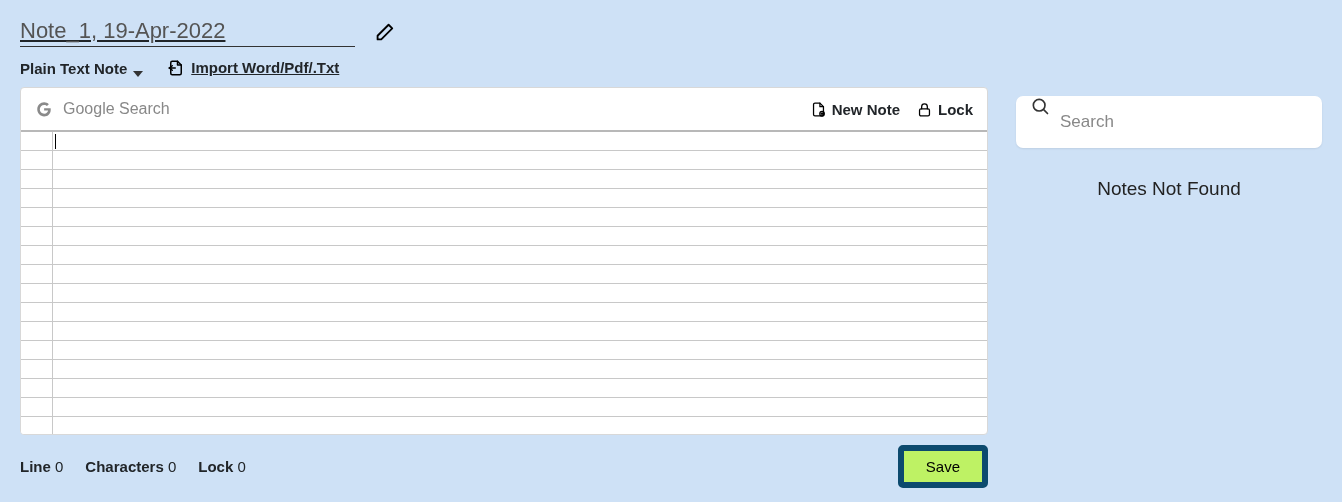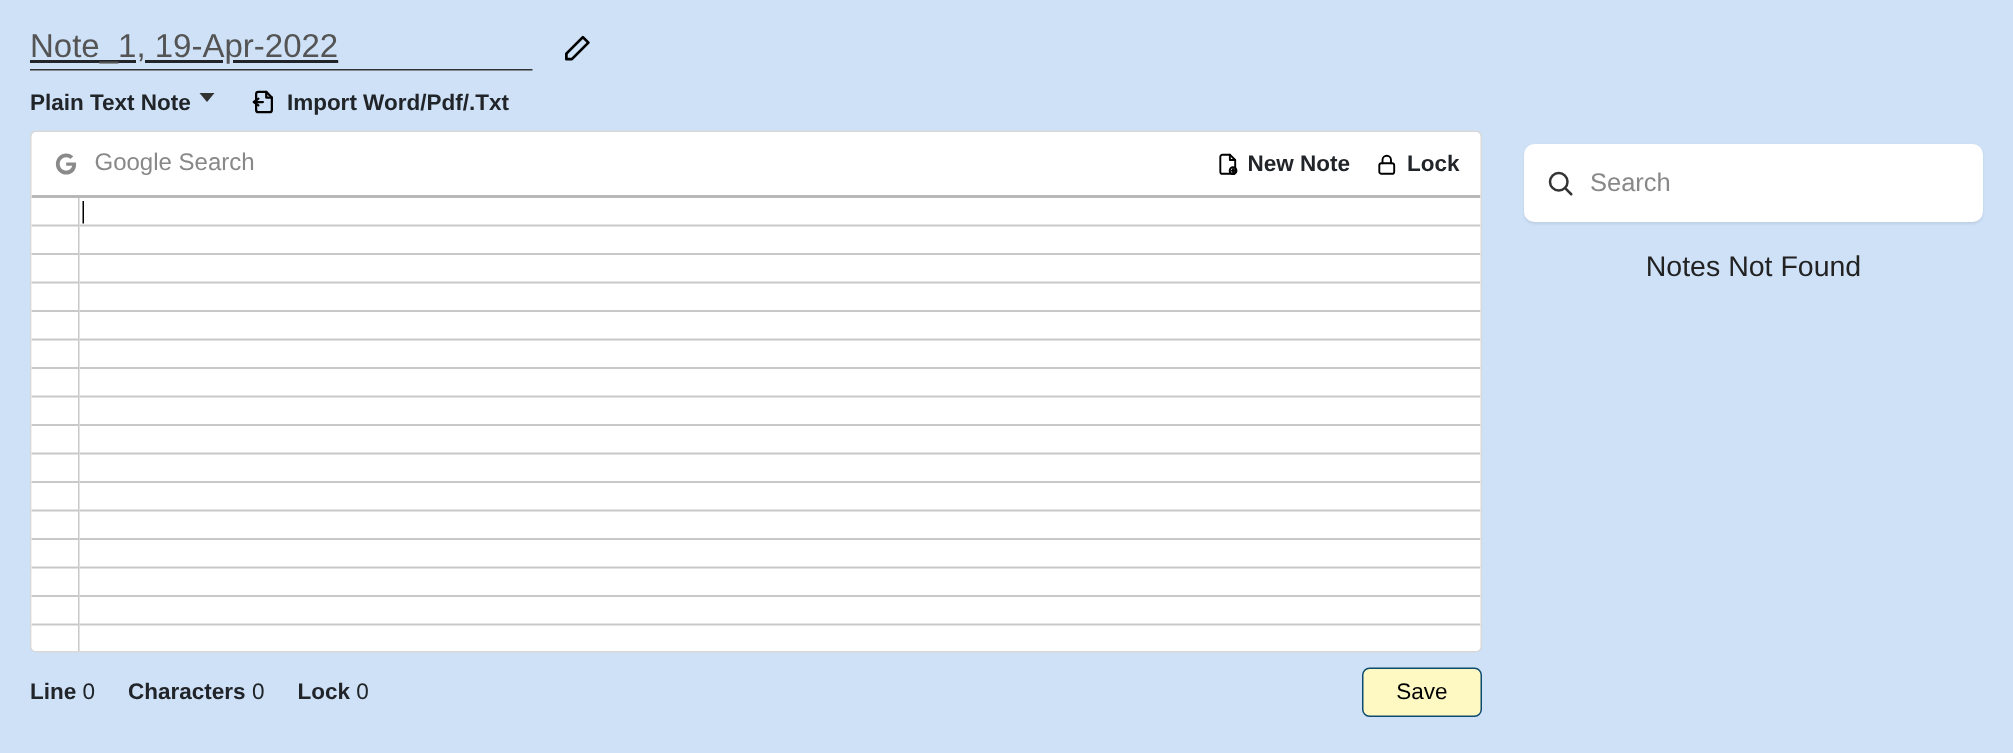--- a/index.html
+++ b/index.html
@@ -53,38 +53,39 @@
   
   .toolbar {
     display: flex;
     align-items: center;
     gap: 24px;
     margin-top: 12px;
     font-size: 15px;
   }
   .dropdown {
     display: flex;
-    align-items: flex-start;
+    align-items: flex-end;
     gap: 6px;
     font-weight: 600;
     cursor: pointer;
   }
   .caret-down {
     width: 0; height: 0;
     border-left: 5px solid transparent;
     border-right: 5px solid transparent;
     border-top: 6px solid #333;
     margin-top: 2px;
   }
   .import {
     display: flex;
-    align-items: flex-end;
+    align-items: flex-start;
     gap: 6px;
     font-weight: 600;
     cursor: pointer;
+    text-decoration: underline;
   }
   .import svg { width: 18px; height: 18px; }
   
   .panel {
     margin-top: 10px;
     background: #fff;
     border: 1px solid #d8d8d8;
     border-radius: 4px;
     overflow: hidden;
     display: flex;
@@ -157,59 +158,58 @@
     font-size: 15px;
   }
   .stats {
     display: flex;
     gap: 22px;
     text-align: center;
   }
   .stats b { font-weight: 700; }
   .spacer { flex: 1; }
   .save-btn {
-    background: #fef9c3;
-    border: 1px solid #0c4a6e;
+    background: #bef264;
+    border: 6px solid #0c4a6e;
     border-radius: 5px;
     padding: 7px 22px;
     font-size: 15px;
     cursor: pointer;
   }
   .save-dl {
     display: flex;
     align-items: center;
     gap: 7px;
     margin-left: 20px;
     font-size: 16px;
     cursor: pointer;
   }
   .save-dl svg { width: 16px; height: 16px; }
   
   .side-search {
     background: #fff;
     border-radius: 7px;
     height: 52px;
     display: flex;
-    align-items: center;
     padding: 0 14px;
     gap: 10px;
     box-shadow: 0 1px 2px rgba(0,0,0,0.08);
   }
   .side-search input {
     border: none;
     outline: none;
     font-size: 17px;
     flex: 1;
     color: #555;
   }
   .side-search input::placeholder { color: #888; }
   .side-search svg { width: 20px; height: 20px; }
   .not-found {
     text-align: center;
-    margin-top: 20px;
+    margin-top: 30px;
     font-size: 19px;
     color: #222;
   }
 </style>
 </head>
 <body>
 
 <div class="container">
   <div class="main">
 

